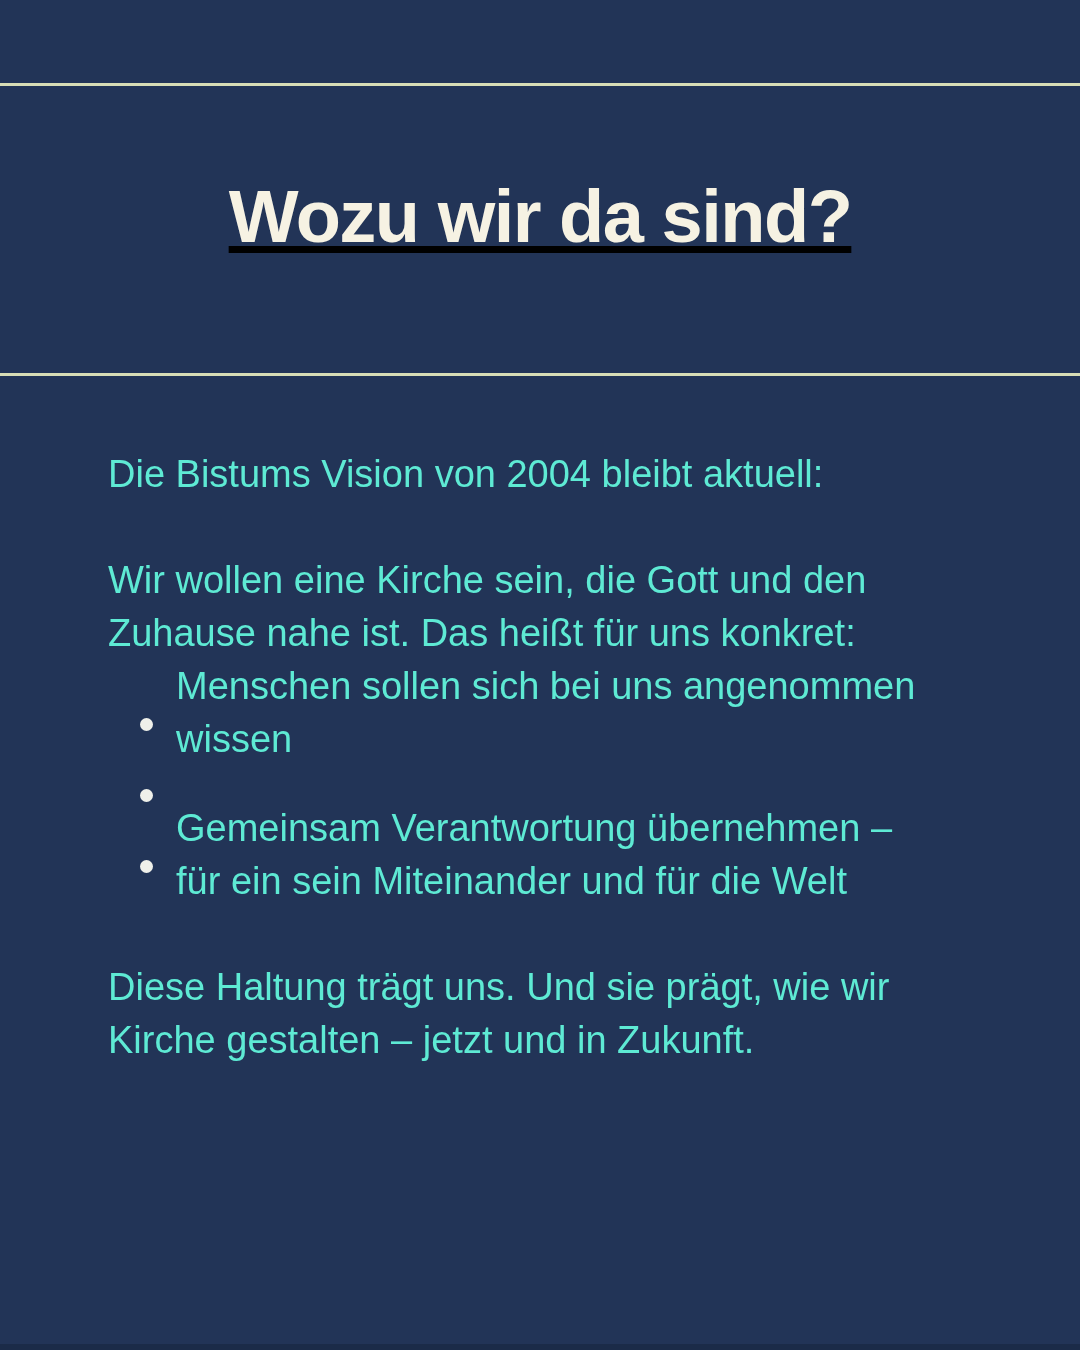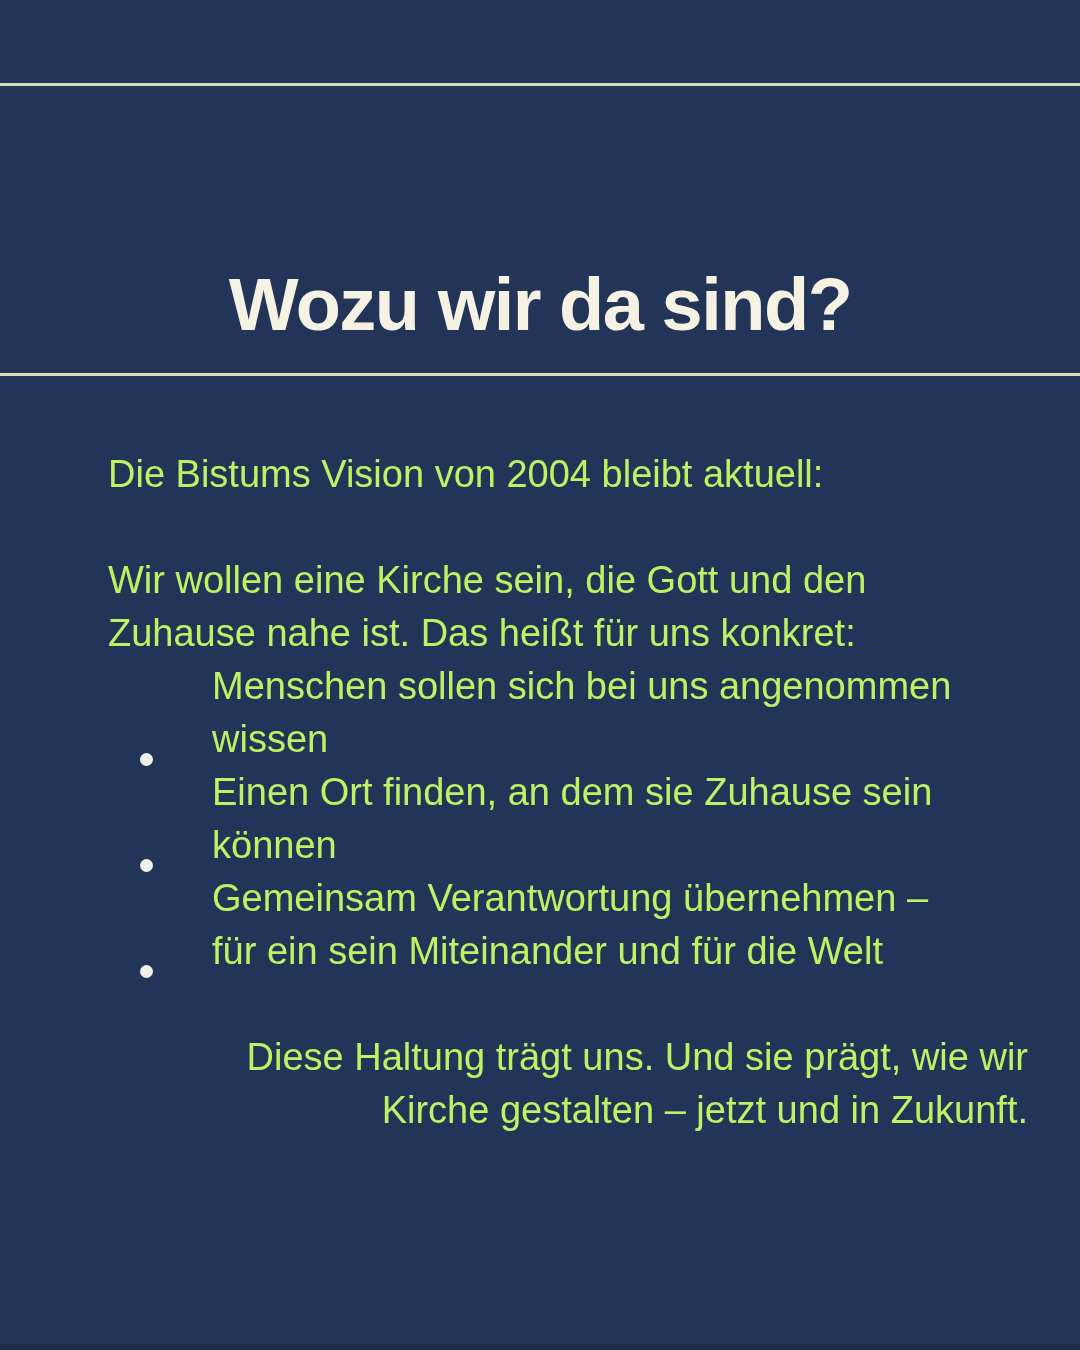--- a/index.html
+++ b/index.html
@@ -17,58 +17,57 @@
   }
   .divider {
     position: absolute; left: 0; width: 1080px; height: 3px;
     background: #d8ddb6;
   }
   .divider-top { top: 83px; }
   .divider-mid { top: 373px; }
   .title-wrap {
     position: absolute; top: 86px; left: 0;
     width: 1080px; height: 287px;
-    display: flex; align-items: flex-end; justify-content: center;
-    box-sizing: border-box; padding-bottom: 26px;
+    display: flex; align-items: center; justify-content: center;
+    box-sizing: border-box; padding-bottom: 26px; text-decoration: underline;
   }
   .title {
     margin: 0;
     font-size: 74px;
     font-weight: bold;
     letter-spacing: -1.5px;
     color: #f6f2e3;
     white-space: nowrap;
   }
   .content {
     position: absolute; left: 108px; top: 448px; width: 920px;
-    color: #bef264;
+    color: #5eead4;
     font-size: 38px;
     line-height: 53px;
     font-weight: normal;
   }
   .intro { margin: 0; }
   .lead  { margin: 53px 0 0 0; white-space: pre-line; }
   .bullets {
     list-style: none;
     margin: 0; padding: 0;
   }
   .bullet {
     display: flex;
-    align-items: flex-end;
-    gap: 36px;
+    align-items: center;
   }
   .bullet-dot {
     flex: 0 0 13px;
     width: 13px; height: 13px;
     border-radius: 50%;
     background: #eff0ea;
     margin: 23px 23px 0 32px;
   }
   .bullet-text { white-space: pre-line; }
-  .outro { margin: 53px 0 16px 0; white-space: pre-line; text-align: right; }
+  .outro { margin: 53px 0 16px 0; white-space: pre-line; }
   .bottom-edge {
     position: absolute; left: 0; bottom: 0;
     width: 1080px; height: 6px;
     background: #1b2b48;
   }
 </style>
 </head>
 <body>
 
 <div class="slide">
@@ -89,22 +88,20 @@
 Zuhause nahe ist. Das heißt für uns konkret:</p>
 
     <ul class="bullets">
       <li class="bullet">
         <span class="bullet-dot"></span>
         <span class="bullet-text">Menschen sollen sich bei uns angenommen
 wissen</span>
       </li>
       <li class="bullet">
         <span class="bullet-dot"></span>
-        <span class="bullet-text">Einen Ort finden, an dem sie Zuhause sein
-können</span>
       </li>
       <li class="bullet">
         <span class="bullet-dot"></span>
         <span class="bullet-text">Gemeinsam Verantwortung übernehmen –
 für ein sein Miteinander und für die Welt</span>
       </li>
     </ul>
 
     <p class="outro">Diese Haltung trägt uns. Und sie prägt, wie wir
 Kirche gestalten – jetzt und in Zukunft.</p>

